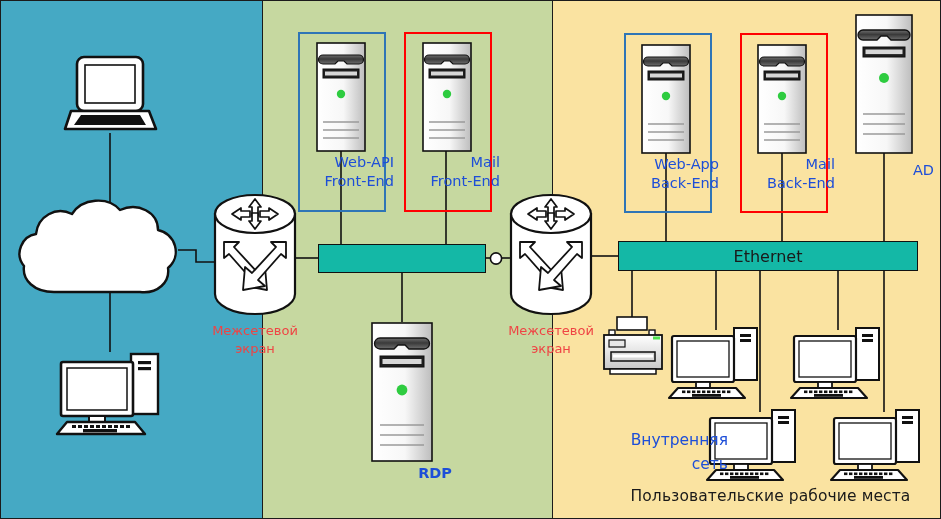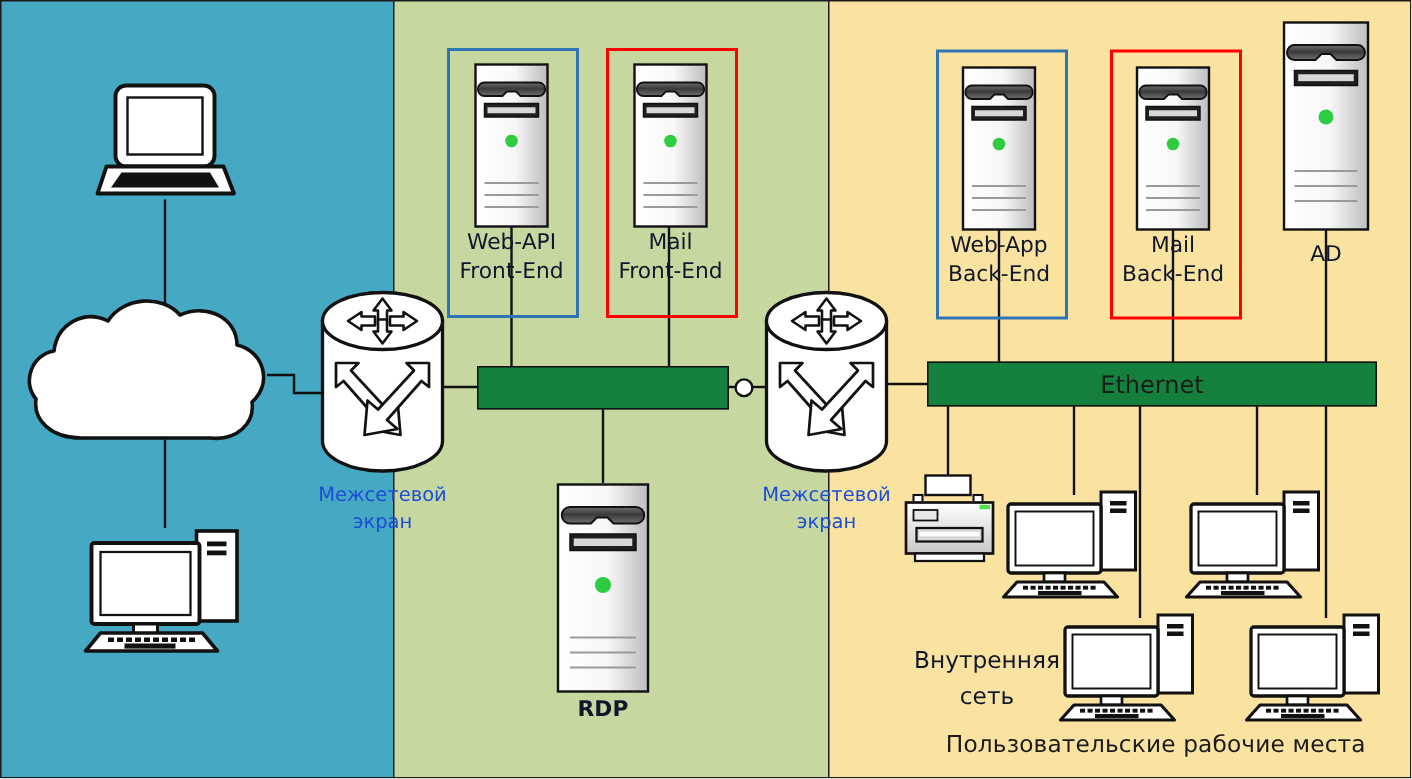--- a/index.html
+++ b/index.html
@@ -32,29 +32,29 @@
   
   .node{position:absolute;}
   svg{display:block;overflow:visible;}
 
   
   #wires{position:absolute;left:0;top:0;width:941px;height:519px;}
 
   
   .nlabel{
     position:absolute;
-    color:#0f172a;
+    color:#1d4ed8;
     font-size:14.5px;
     line-height:19px;
-    text-align:center;
+    text-align:right;
     white-space:nowrap;
   }
   .fw-label{
     position:absolute;
-    color:#1d4ed8;
+    color:#ef4444;
     font-size:13px;
     line-height:18px;
     text-align:center;
     white-space:nowrap;
   }
   .bus-label{
     position:absolute;
     color:#1a1a1a;
     font-size:16px;
     text-align:center;
@@ -69,21 +69,21 @@
   }
 
   
   .group-box{position:absolute;box-sizing:border-box;background:transparent;}
   .group-box.blue{border:2px solid #2E75B6;}
   .group-box.red{border:2px solid #FF0000;}
 
   
   .bus{
     position:absolute;
-    background:#15803d;
+    background:#14b8a6;
     border:1.6px solid #111111;
     box-sizing:border-box;
     display:flex;align-items:center;justify-content:center;
   }
 </style>
 </head>
 <body>
 
 <div id="diagram">
 

